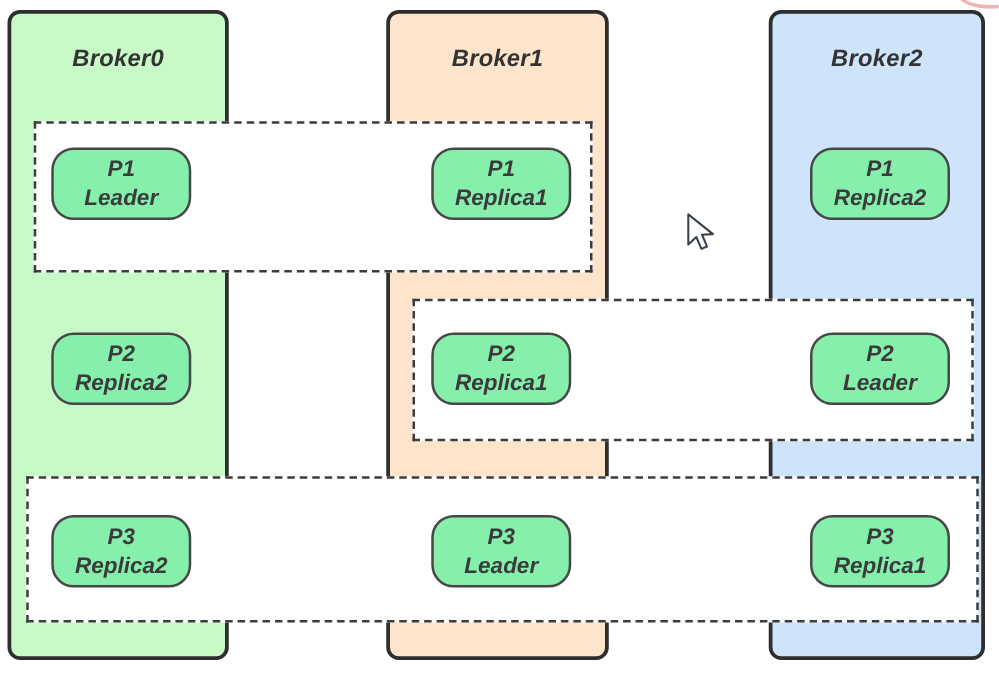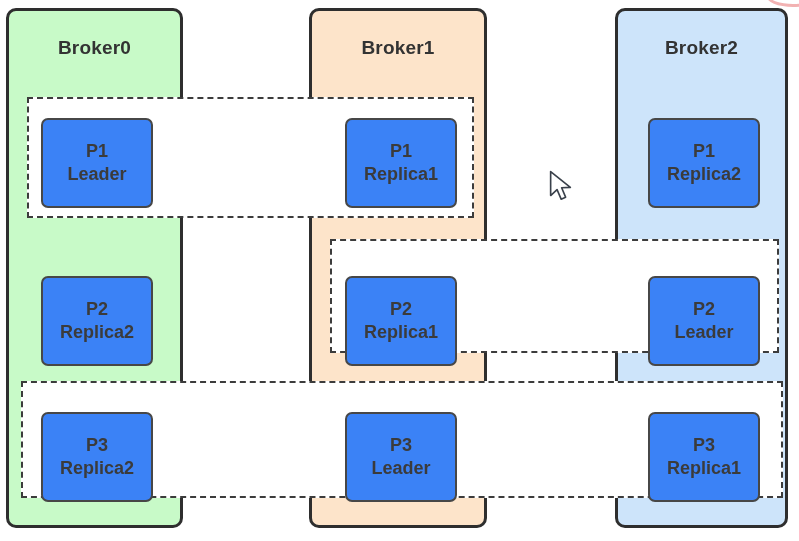--- a/index.html
+++ b/index.html
@@ -3,20 +3,21 @@
 <meta charset="utf-8">
 <style>
   html, body { margin: 0; padding: 0; background: #ffffff; }
   .stage {
     position: relative;
     width: 799px;
     height: 541px;
     background: #ffffff;
     overflow: hidden;
     font-family: "Liberation Sans", sans-serif;
+    font-style: italic;
   }
   
   .broker {
     position: absolute;
     top: 8px;
     height: 520px;
     border: 3px solid #2e2e2e;
     border-radius: 10px;
     box-sizing: border-box;
   }
@@ -38,37 +39,37 @@
     border: 2.5px dashed #3c3c3c;
     box-sizing: border-box;
   }
   .group--p1 { left: 27px;  top: 97px;  width: 447px; height: 121px; }
   .group--p2 { left: 330px; top: 239px; width: 449px; height: 114px; }
   .group--p3 { left: 21px;  top: 381px; width: 762px; height: 117px; }
   
   .pbox {
     position: absolute;
     width: 112px;
-    height: 90px;
-    background: #3b82f6;
+    height: 58px;
+    background: #86efac;
     border: 2.5px solid #474747;
-    border-radius: 7px;
+    border-radius: 18px;
     box-sizing: border-box;
     display: flex;
     flex-direction: column;
     align-items: center;
     justify-content: center;
     font-size: 18px;
     font-weight: bold;
     color: #3b3b3b;
     line-height: 1.28;
     text-align: center;
   }
   .row--1 { top: 118px; }
-  .row--2 { top: 276px; }
+  .row--2 { top: 266px; }
   .row--3 { top: 412px; }
   .col--0 { left: 41px;  }
   .col--1 { left: 345px; }
   .col--2 { left: 648px; }
   
   .cursor {
     position: absolute;
     left: 549px;
     top: 169px;
     width: 23px;

